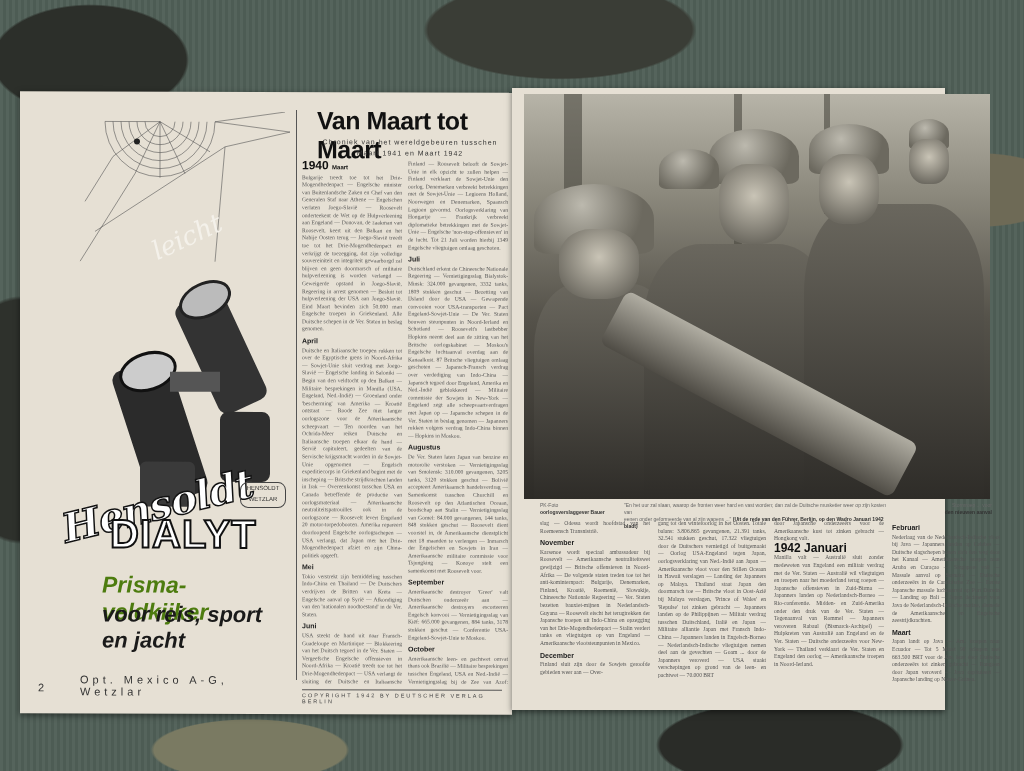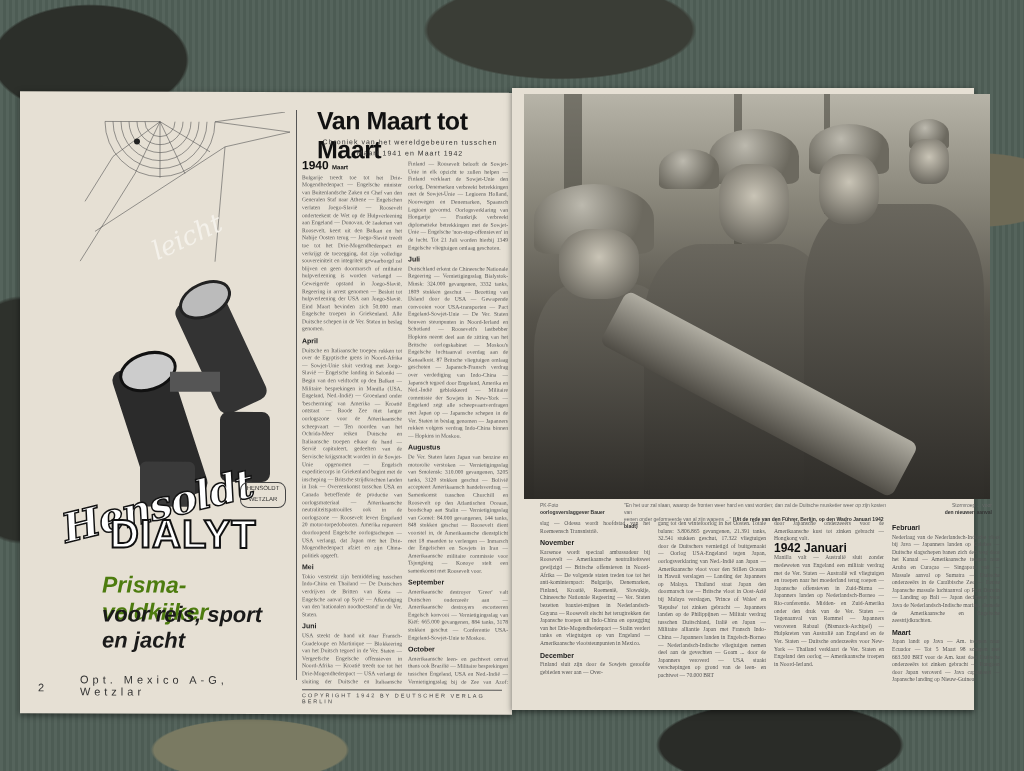--- a/index.html
+++ b/index.html
@@ -10,21 +10,21 @@
     background:
       radial-gradient(ellipse 160px 90px at 90px 60px,#2c2f2a 60%,transparent 62%),
       radial-gradient(ellipse 220px 80px at 560px 30px,#3a3d36 60%,transparent 62%),
       radial-gradient(ellipse 120px 200px at 20px 420px,#2e312c 60%,transparent 62%),
       radial-gradient(ellipse 140px 60px at 980px 190px,#6e6a56 60%,transparent 62%),
       radial-gradient(ellipse 200px 70px at 780px 745px,#2a2c28 60%,transparent 62%),
       radial-gradient(ellipse 160px 50px at 250px 750px,#7a7a62 60%,transparent 62%),
       repeating-linear-gradient(90deg,#55645c 0 3px,#4d5c54 3px 6px);}
   .page{position:absolute;background:#e6e0d4;box-shadow:0 2px 6px rgba(0,0,0,.5);}
   .left{left:20px;top:92px;width:492px;height:622px;transform:skewY(0.2deg);}
-  .right{left:512px;top:88px;width:433px;height:622px;padding-left:29px;}
+  .right{left:512px;top:88px;width:433px;height:622px;}
   .ad{position:absolute;left:10px;top:10px;width:262px;height:590px;}
   .web{position:absolute;left:35px;top:10px;width:230px;height:150px;}
   .binoc{position:absolute;left:70px;top:160px;width:190px;height:250px;}
   .brand-script{position:absolute;left:30px;top:382px;width:180px;font-family:"DejaVu Serif",serif;font-style:italic;font-weight:bold;font-size:40px;color:#fff;
     -webkit-text-stroke:1.5px #111;transform:rotate(-14deg);letter-spacing:-1px;}
   .badge{position:absolute;left:210px;top:380px;width:44px;height:24px;border:1px solid #444;border-radius:8px;font-size:6px;text-align:center;line-height:11px;color:#333;}
   .dialyt{position:absolute;left:80px;top:410px;font-size:40px;font-weight:bold;color:#fff;-webkit-text-stroke:2px #111;letter-spacing:1px;}
   .prisma{position:absolute;left:72px;top:470px;font-size:23px;font-weight:bold;font-style:italic;color:#4d7c0f;}
   .voor{position:absolute;left:72px;top:500px;font-size:22px;font-weight:bold;font-style:italic;color:#1a1a1a;}
   .hens{position:absolute;left:32px;top:550px;font-size:17px;font-weight:bold;letter-spacing:3px;color:#1a1a1a;}

